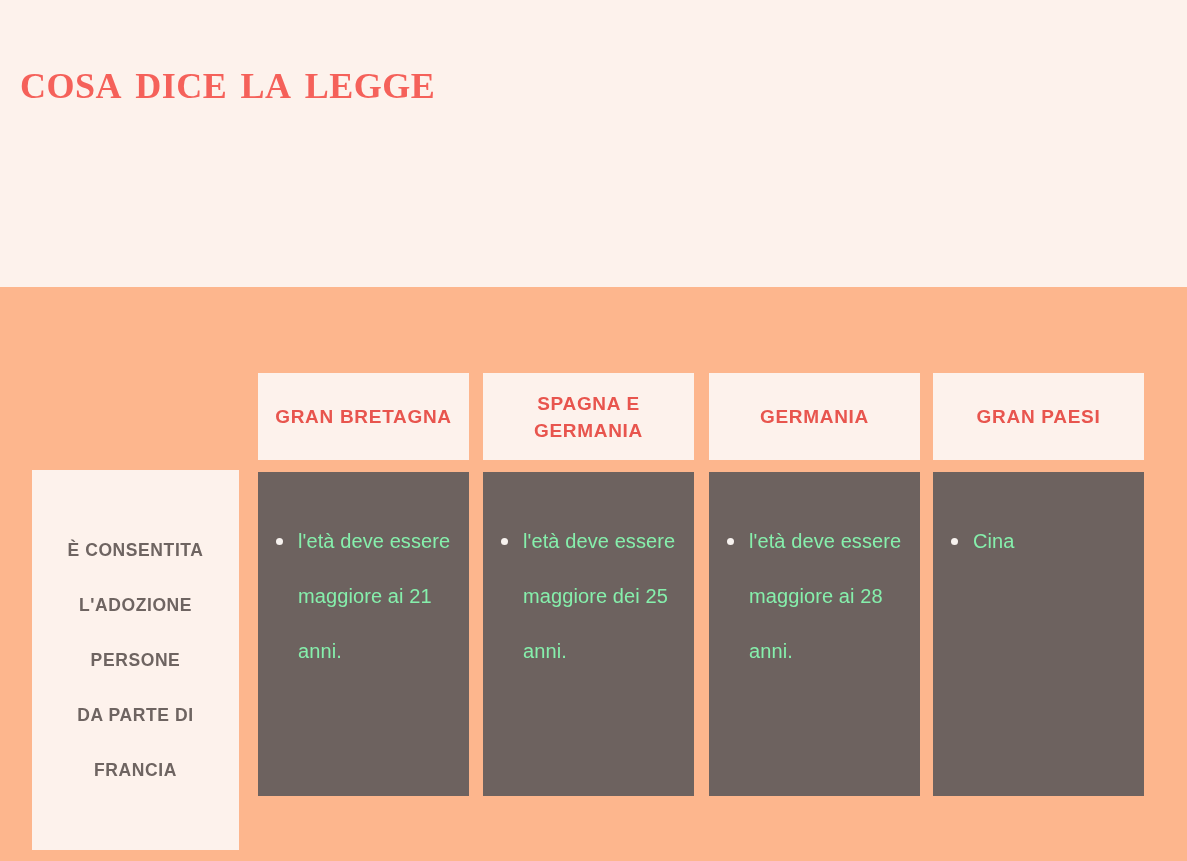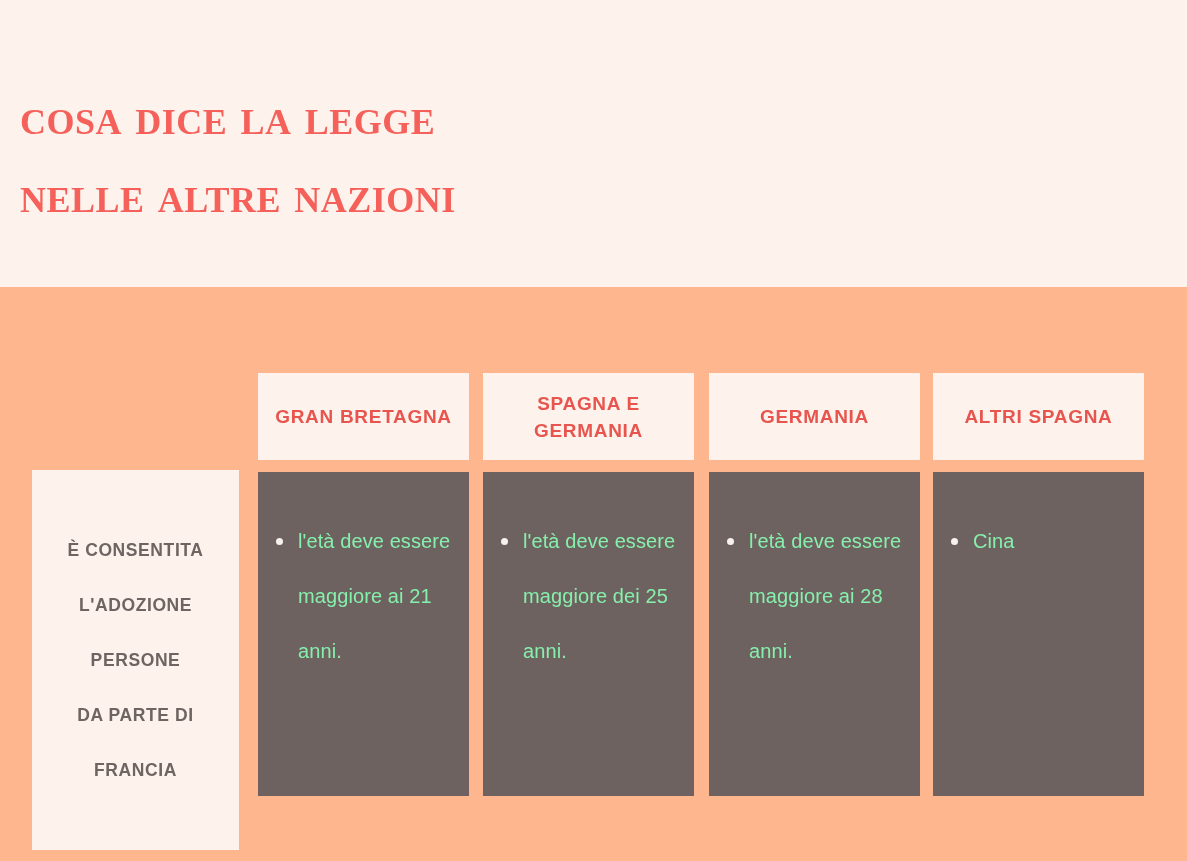--- a/index.html
+++ b/index.html
@@ -22,21 +22,20 @@
   }
 
   
   .title-band {
     position: absolute;
     left: 0;
     top: 0;
     width: 1187px;
     height: 287px;
     background: #FDF2EC;
-    margin-top: 36px;
   }
   .slide-title {
     position: absolute;
     left: 20px;
     top: 42px;
     width: 1000px;
     margin: 0;
     font-family: "Liberation Serif", "DejaVu Serif", serif;
     font-weight: bold;
     font-size: 51px;
@@ -169,21 +168,20 @@
   }
 </style>
 </head>
 <body>
 
 <div class="slide">
 
   <div class="title-band">
     <h1 class="slide-title">
       <span class="ln">Cosa dice la legge</span>
-      <span class="ln">nelle altre Nazioni</span>
     </h1>
   </div>
 
   <div class="body-band">
     <div class="table">
 
       <div class="row-label-card">
         <span class="lbl-line">È CONSENTITA</span>
         <span class="lbl-line">L'ADOZIONE</span>
         <span class="lbl-line">PERSONE</span>
@@ -219,21 +217,21 @@
         </div>
         <div class="col-body">
           <ul>
             <li><span class="bullet"></span><span>l'età deve essere maggiore ai 28 anni.</span></li>
           </ul>
         </div>
       </div>
 
       <div class="col col-4">
         <div class="col-header">
-          <span>ALTRI SPAGNA</span>
+          <span>GRAN PAESI</span>
         </div>
         <div class="col-body">
           <ul>
             <li><span class="bullet"></span><span>Cina</span></li>
           </ul>
         </div>
       </div>
 
     </div>
   </div>

